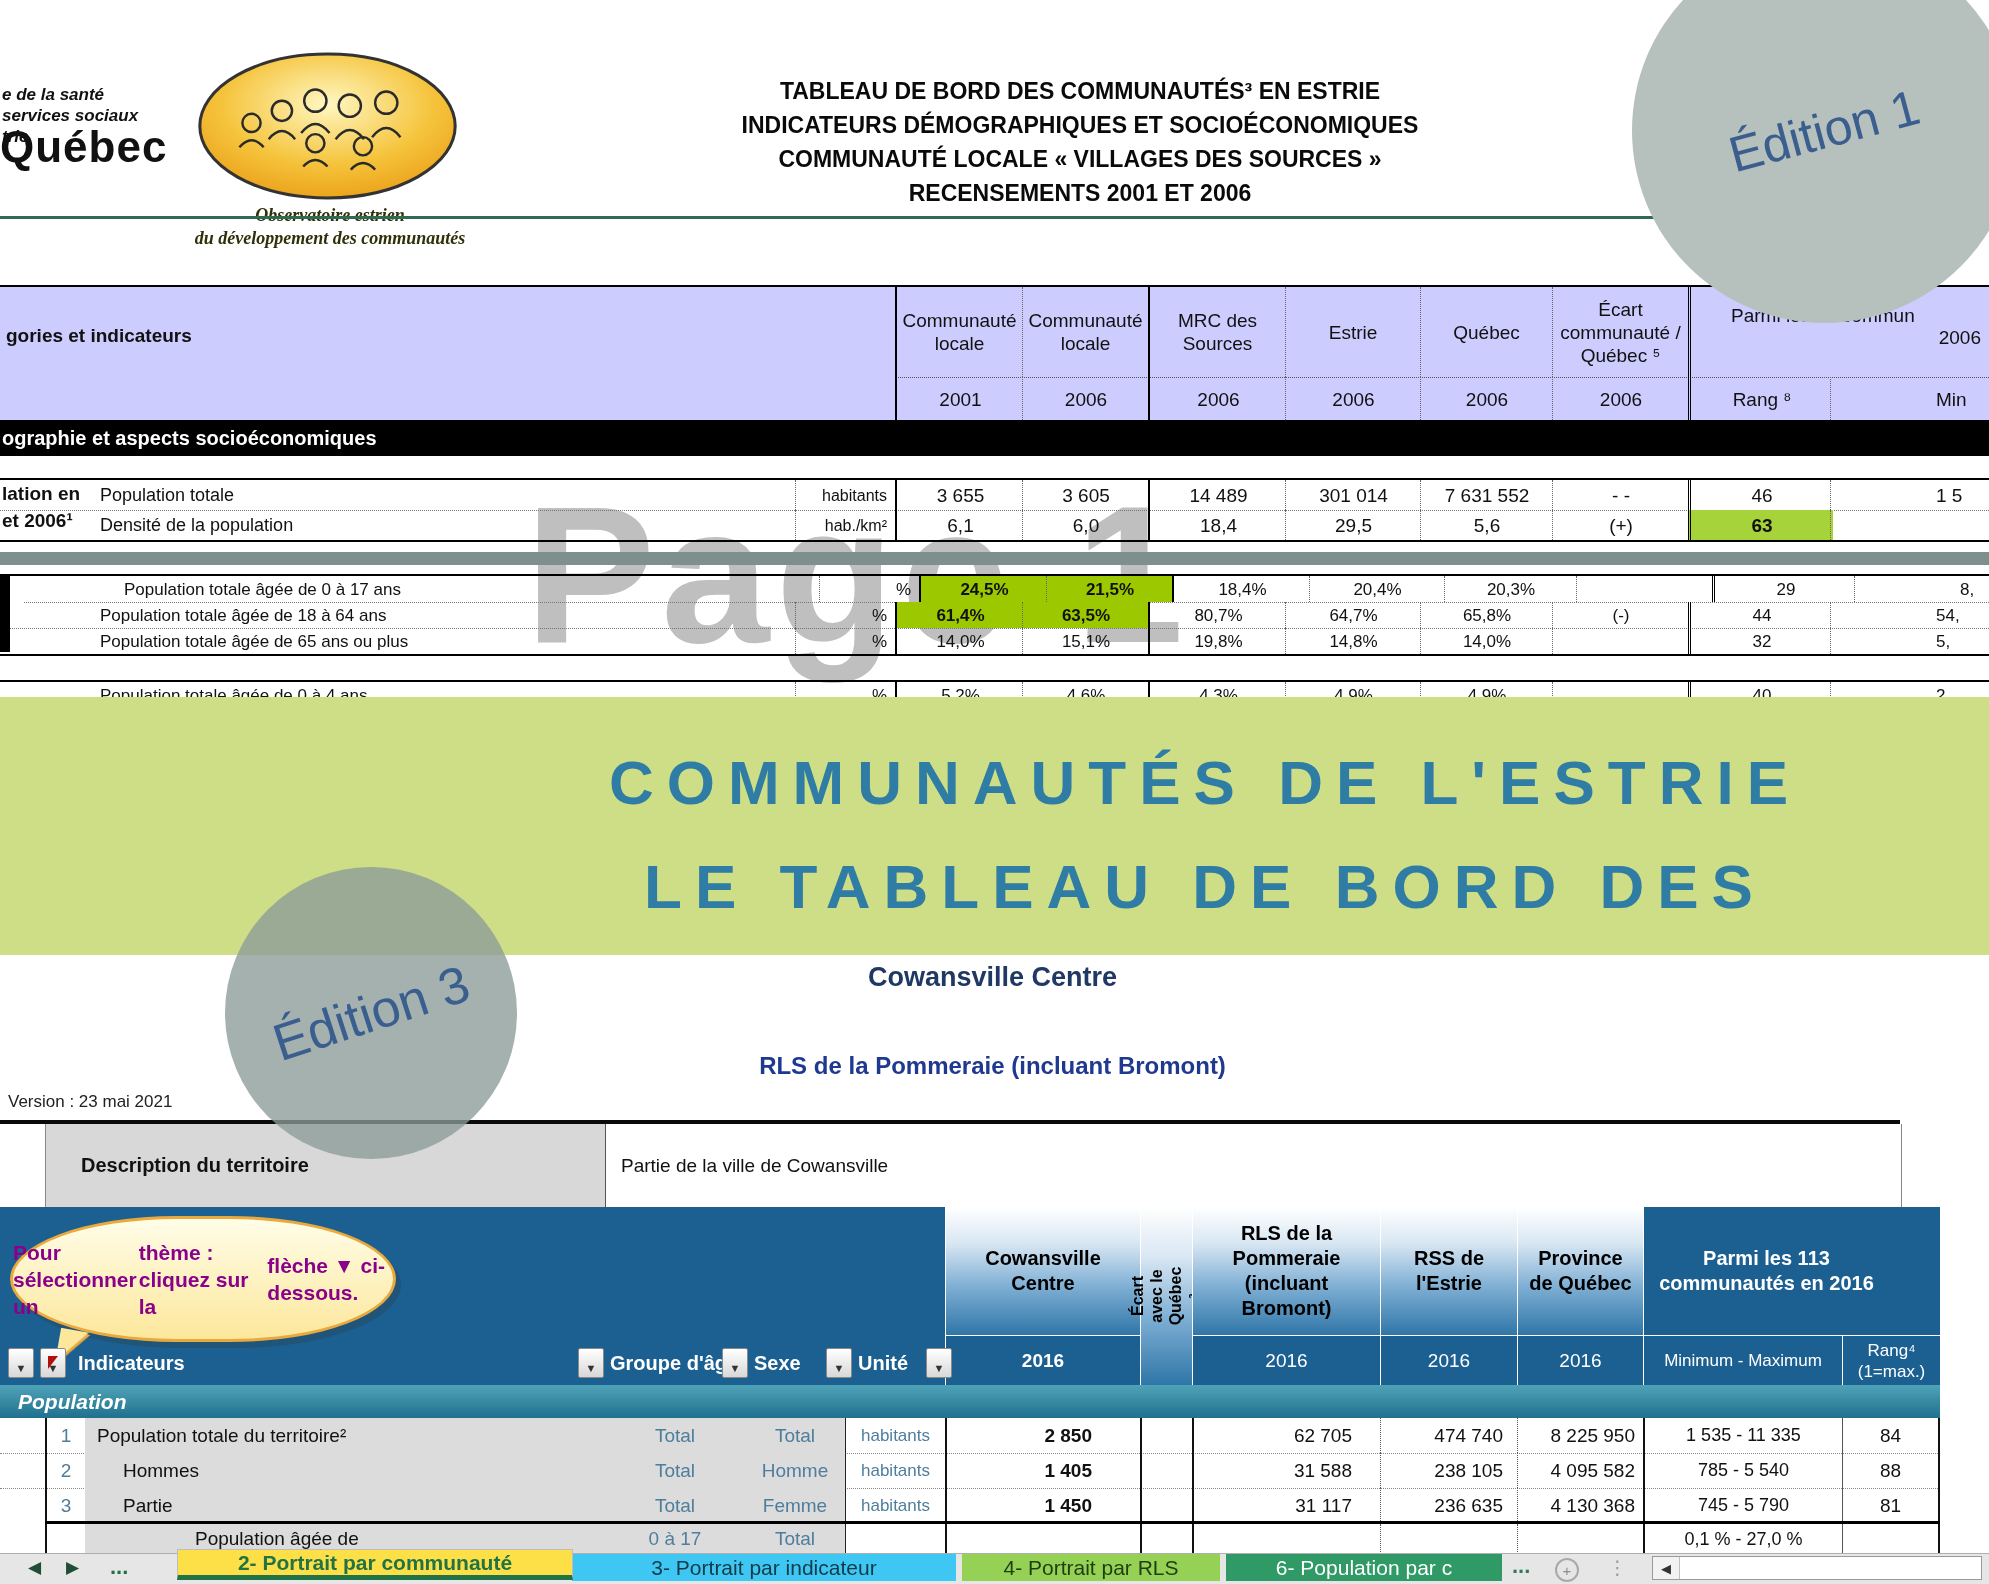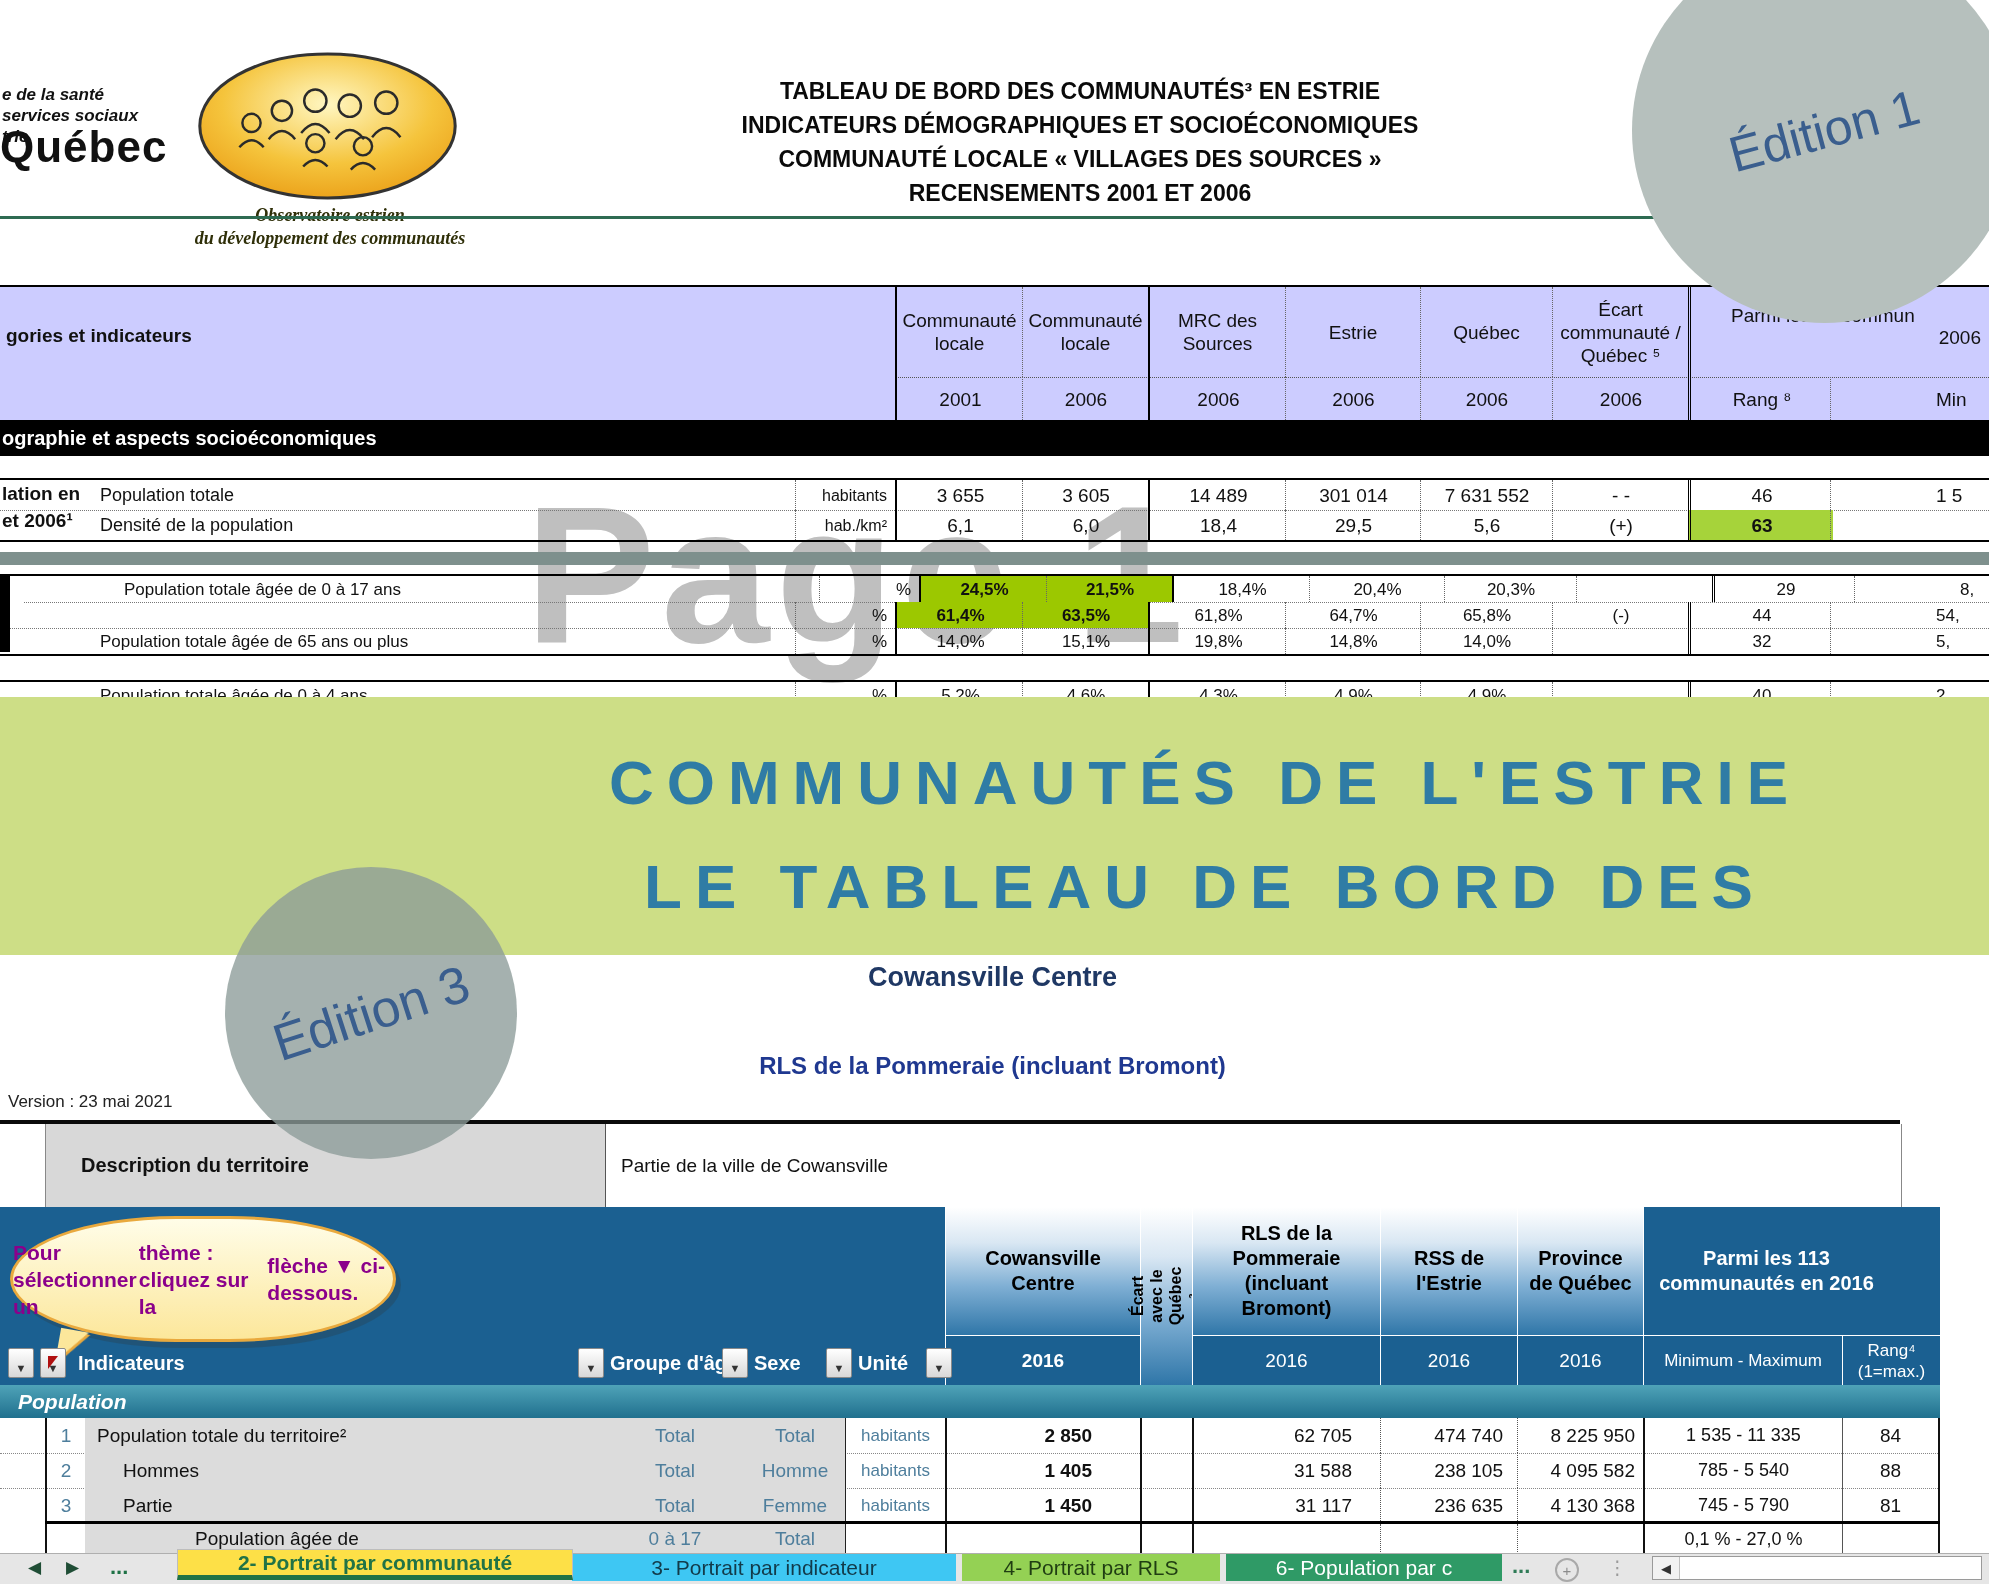--- a/index.html
+++ b/index.html
@@ -264,24 +264,25 @@
       <div class="t1c c-a bL2 vgreen" style="height:26px;">24,5%</div>
       <div class="t1c c-b bLd vgreen" style="height:26px;">21,5%</div>
       <div class="t1c c-c bL2" style="height:26px;">18,4%</div>
       <div class="t1c c-d bLd" style="height:26px;">20,4%</div>
       <div class="t1c c-e bLd" style="height:26px;">20,3%</div>
       <div class="t1c c-f bLd" style="height:26px;"></div>
       <div class="t1c c-g bL3" style="height:26px;">29</div>
       <div class="t1c c-h bLd cell-min" style="height:26px;">8,</div>
     </div>
     <div class="t1row rdot" style="top:26px;height:26px;">
+      <div class="t1c c-ind cell-ind" style="height:26px;">Population totale âgée de 18 à 64 ans</div>
       <div class="t1c c-unit cell-unit bLd" style="height:26px;">%</div>
       <div class="t1c c-a bL2 vgreen" style="height:26px;">61,4%</div>
       <div class="t1c c-b bLd vgreen" style="height:26px;">63,5%</div>
-      <div class="t1c c-c bL2" style="height:26px;">61,8%</div>
+      <div class="t1c c-c bL2" style="height:26px;">80,7%</div>
       <div class="t1c c-d bLd" style="height:26px;">64,7%</div>
       <div class="t1c c-e bLd" style="height:26px;">65,8%</div>
       <div class="t1c c-f bLd" style="height:26px;">(-)</div>
       <div class="t1c c-g bL3" style="height:26px;">44</div>
       <div class="t1c c-h bLd cell-min" style="height:26px;">54,</div>
     </div>
     <div class="t1row" style="top:52px;height:26px;">
       <div class="t1c c-ind cell-ind" style="height:26px;">Population totale âgée de 65 ans ou plus</div>
       <div class="t1c c-unit cell-unit bLd" style="height:26px;">%</div>
       <div class="t1c c-a bL2" style="height:26px;">14,0%</div>

